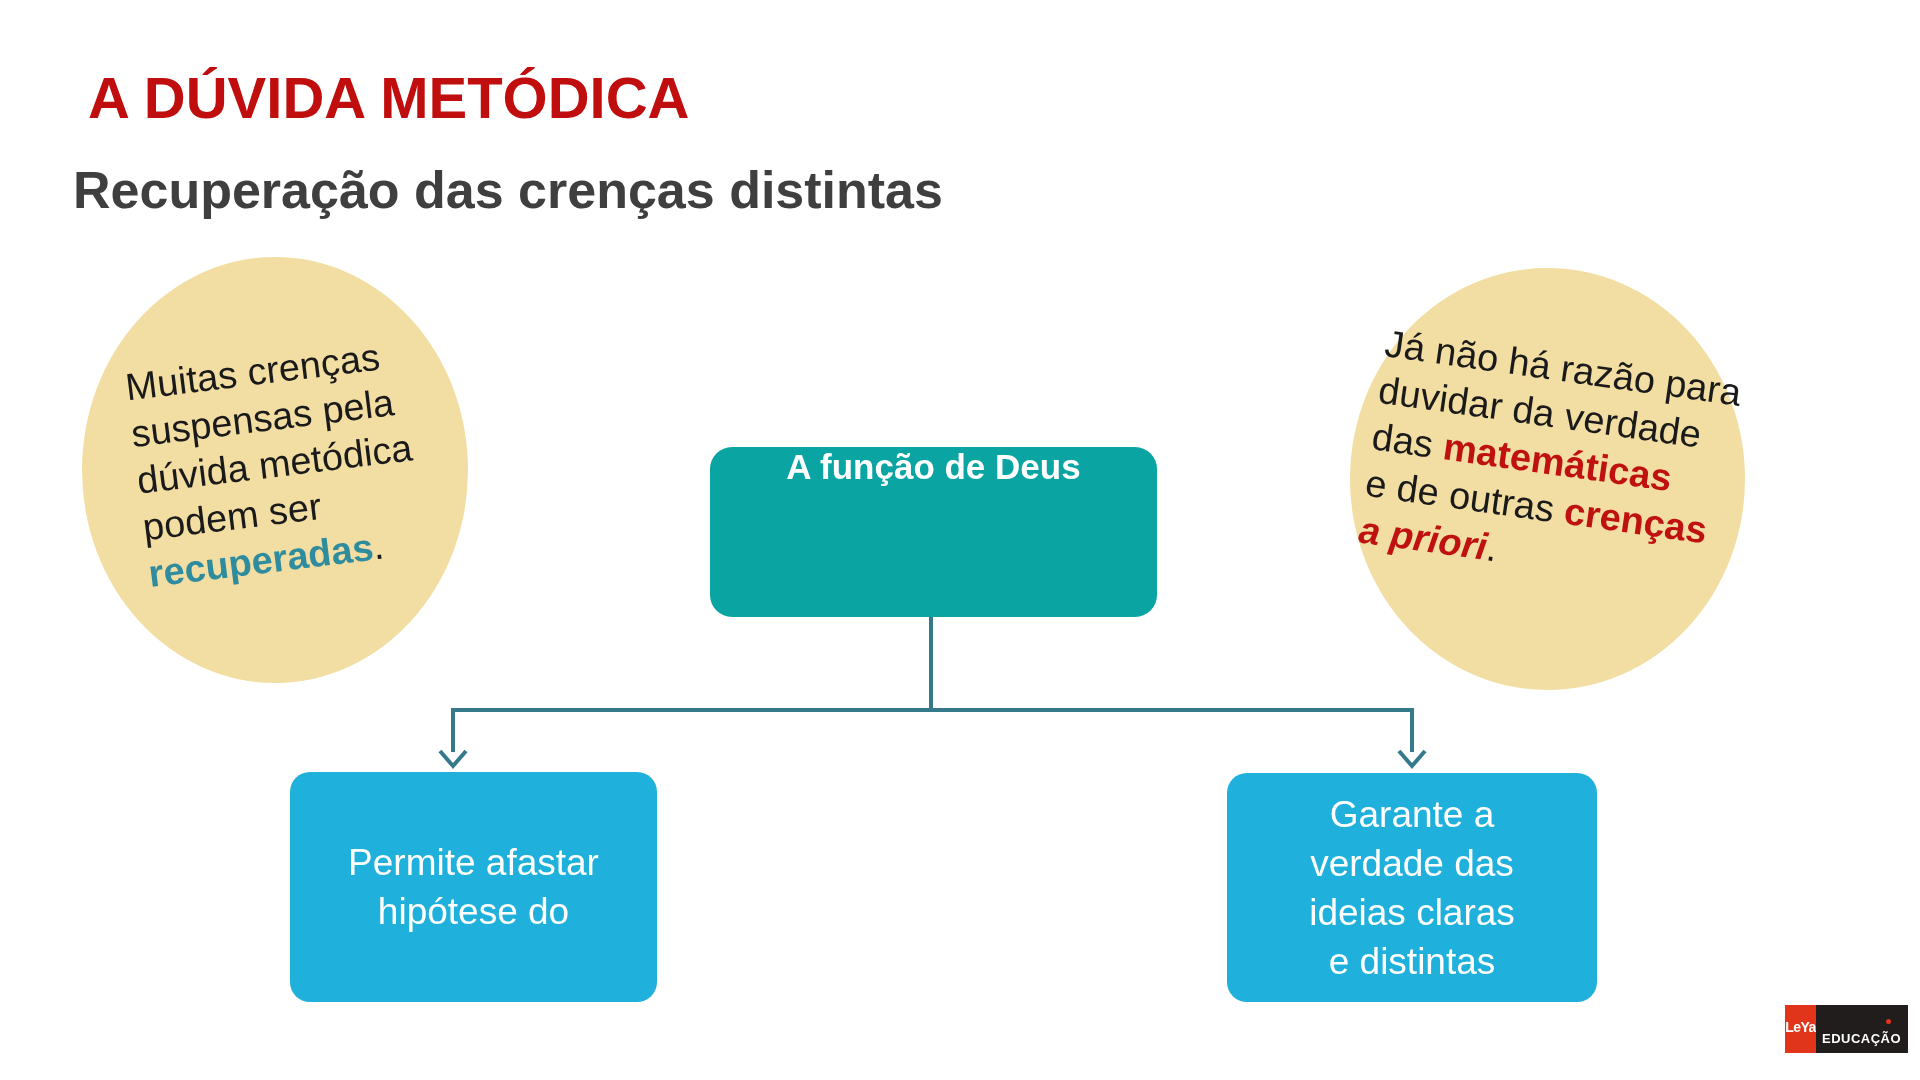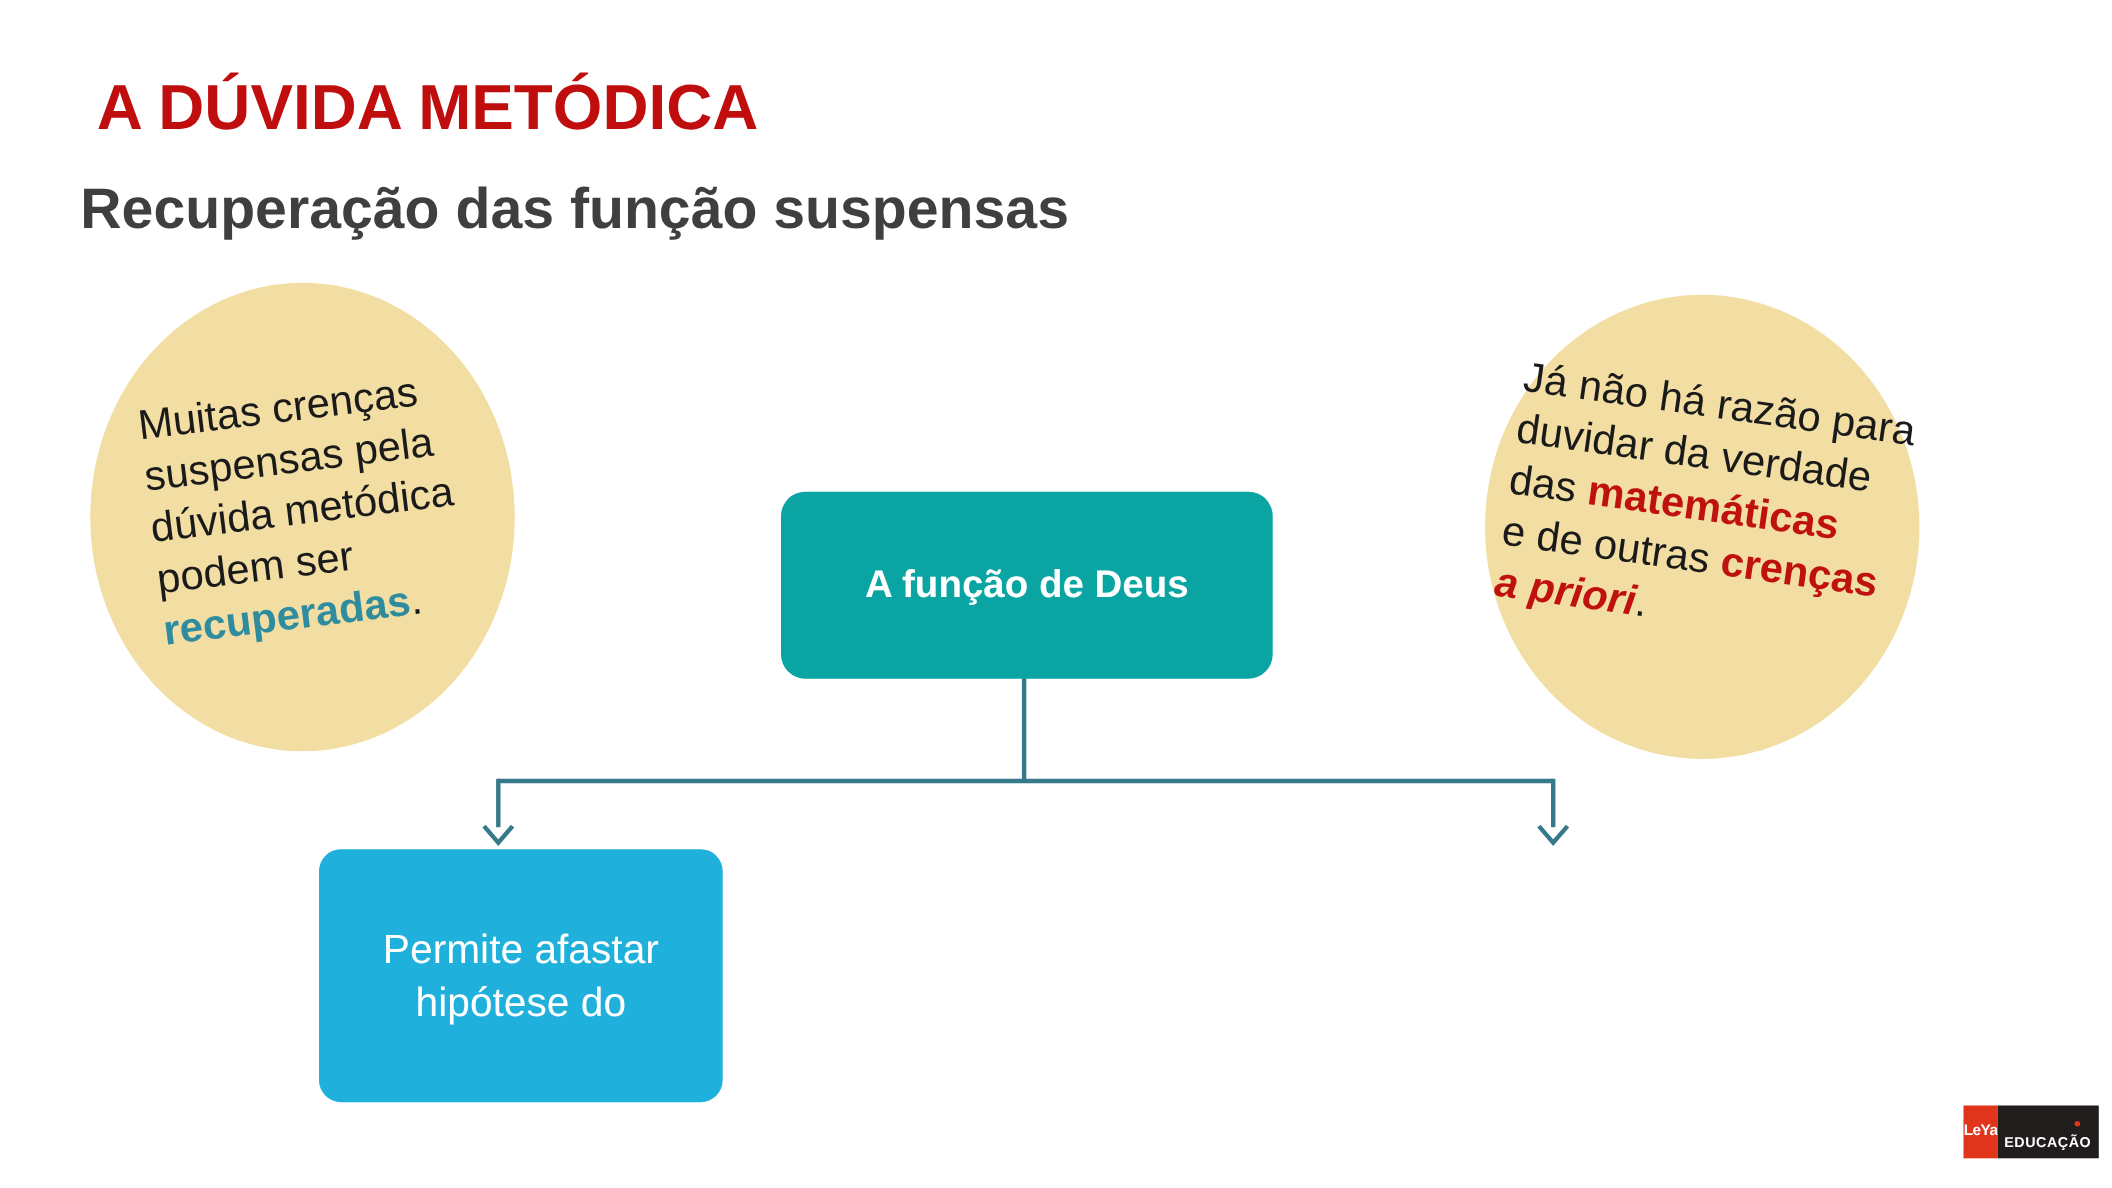--- a/index.html
+++ b/index.html
@@ -56,21 +56,21 @@
   .bubble-left .bubble-text{transform:rotate(-7deg) translateY(-6px);}
   .bubble-right .bubble-text{transform:rotate(8deg) translateY(-18px);}
   .tline{white-space:nowrap;}
   .teal-bold{color:var(--highlight-teal);font-weight:bold;}
   .red-bold{color:var(--highlight-red);font-weight:bold;}
   .red-bold-italic{color:var(--highlight-red);font-weight:bold;font-style:italic;}
   .root-box{
     position:absolute;left:710px;top:447px;width:447px;height:170px;
     background:var(--teal-box);
     border-radius:22px;
-    display:flex;align-items:center;justify-content:center;
+    display:flex;justify-content:center;
     color:var(--box-text);
     font-size:35px;font-weight:bold;
     text-align:center;
   }
   .child-box{
     position:absolute;
     background:var(--blue-box);
     border-radius:20px;
     display:flex;align-items:center;justify-content:center;
     color:var(--box-text);
@@ -117,21 +117,21 @@
     background:var(--logo-red);
   }
 </style>
 </head>
 <body>
 
 <div class="slide">
 
   <h1 class="slide-title">A DÚVIDA METÓDICA</h1>
 
-  <h2 class="slide-subtitle">Recuperação das função suspensas</h2>
+  <h2 class="slide-subtitle">Recuperação das crenças distintas</h2>
 
   <div class="bubble bubble-left">
     <div class="bubble-text">
         <div class="tline"><span>Muitas crenças</span></div>
         <div class="tline"><span>suspensas pela</span></div>
         <div class="tline"><span>dúvida metódica</span></div>
         <div class="tline"><span>podem ser</span></div>
         <div class="tline"><span class="teal-bold">recuperadas</span><span>.</span></div>
       </div>
   </div>
@@ -159,20 +159,28 @@
     <span>A função de Deus</span>
   </div>
 
   <div class="child-box child-box-left">
     <div>
         <div class="tline"><span>Permite afastar</span></div>
         <div class="tline"><span>hipótese do</span></div>
       </div>
   </div>
 
+  <div class="child-box child-box-right">
+    <div>
+        <div class="tline"><span>Garante a</span></div>
+        <div class="tline"><span>verdade das</span></div>
+        <div class="tline"><span>ideias claras</span></div>
+        <div class="tline"><span>e distintas</span></div>
+      </div>
+  </div>
 
   <div class="logo">
     <div class="logo-red">
       <span>LeYa</span>
     </div>
     <div class="logo-black">
       <span>EDUCAÇÃO</span>
       <span class="logo-dot"></span>
     </div>
   </div>

